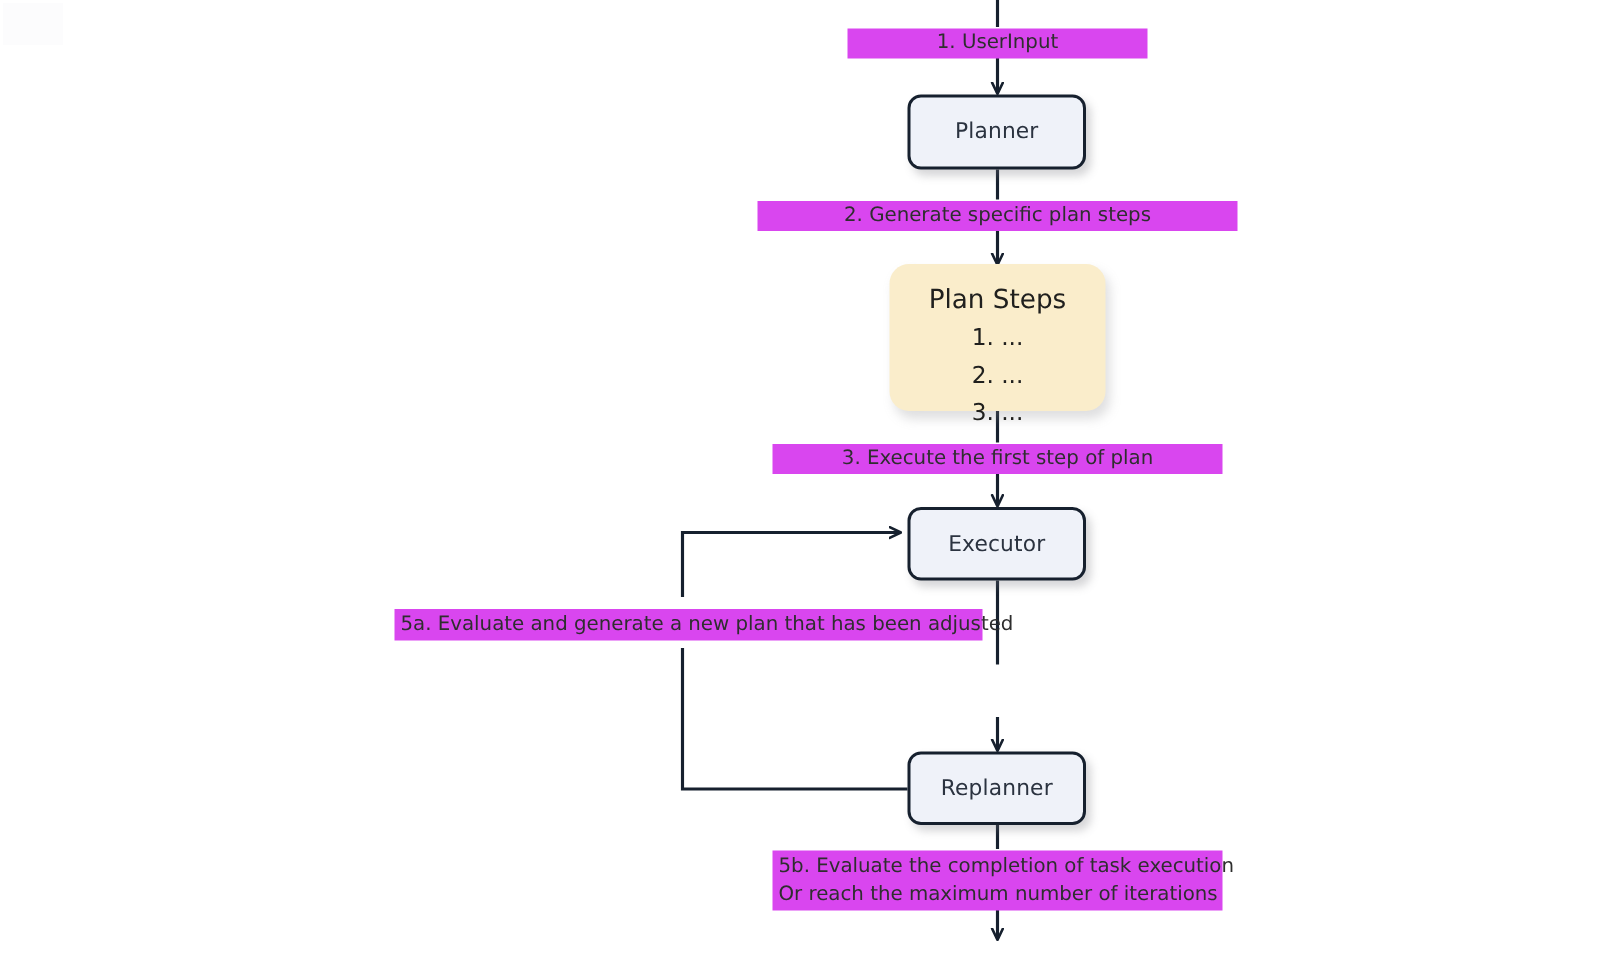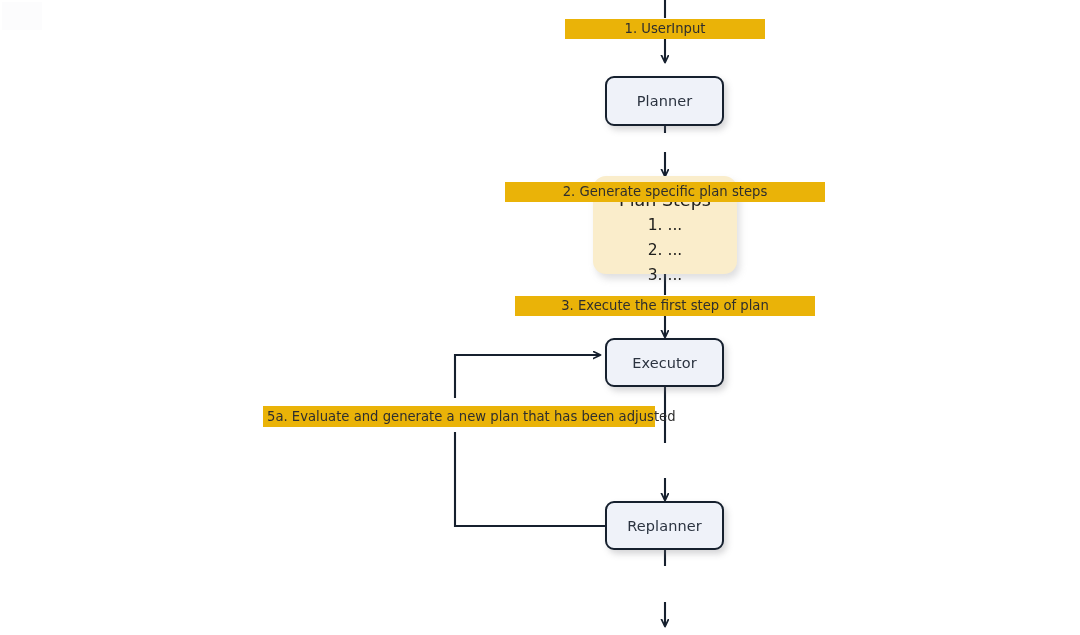--- a/index.html
+++ b/index.html
@@ -69,21 +69,21 @@
     color: #20201e;
   }
   
   .edge-label {
     position: absolute;
     font-size: 13.2px;
     line-height: 18px;
     color: #2e2e2e;
     text-align: center;
     white-space: nowrap;
-    background: #eab308;
+    background: #d946ef;
     padding: 1px 4px;
     box-sizing: border-box;
   }
   .edge-label.two-line { line-height: 19px; }
   .edge-label .l { display: block; }
   .corner-artifact {
     position: absolute;
     left: 2px; top: 2px;
     width: 40px; height: 28px;
     background: #fcfcfd;
@@ -118,21 +118,21 @@
       <line x1="665" y1="478" x2="665" y2="500" marker-end="url(#arrowhead)"></line>
 
       <path d="M 605,526 L 455,526 L 455,432"></path>
       <path d="M 455,398 L 455,355 L 600,355" marker-end="url(#arrowhead)"></path>
 
       <line x1="665" y1="550" x2="665" y2="566"></line>
       <line x1="665" y1="602" x2="665" y2="626" marker-end="url(#arrowhead)"></line>
     </g>
   </svg>
 
-  <div class="node node-proc" style="left:605px; top:63px; width:119px; height:50px;margin-top:13px;">
+  <div class="node node-proc" style="left:605px; top:63px; width:119px; height:50px;">
     <span>Planner</span>
   </div>
 
   <div class="node node-plan" style="left:593px; top:176px; width:144px; height:98px;">
     <span class="plan-title">Plan Steps</span>
     <span class="plan-list">1. ...</span>
     <span class="plan-list">2. ...</span>
     <span class="plan-list">3. ...</span>
   </div>
 
@@ -141,27 +141,31 @@
   </div>
 
   <div class="node node-proc" style="left:605px; top:338px; width:119px; height:49px;">
     <span>Executor</span>
   </div>
 
   <div class="edge-label" style="left:565px; top:19px; width:200px;">
     <span class="l">1. UserInput</span>
   </div>
 
-  <div class="edge-label" style="left:505px; top:134px; width:320px;margin-top:48px;">
+  <div class="edge-label" style="left:505px; top:134px; width:320px;">
     <span class="l">2. Generate specific plan steps</span>
   </div>
 
   <div class="edge-label" style="left:515px; top:296px; width:300px;">
     <span class="l">3. Execute the first step of plan</span>
   </div>
 
 
   <div class="edge-label two-line" style="left:263px; top:406px; width:392px;">
     <span class="l">5a. Evaluate and generate a new plan that has been adjusted</span>
   </div>
 
+  <div class="edge-label two-line" style="left:515px; top:567px; width:300px;">
+    <span class="l">5b. Evaluate the completion of task execution</span>
+    <span class="l">Or reach the maximum number of iterations</span>
+  </div>
 
 </div>
 
 </body></html>

